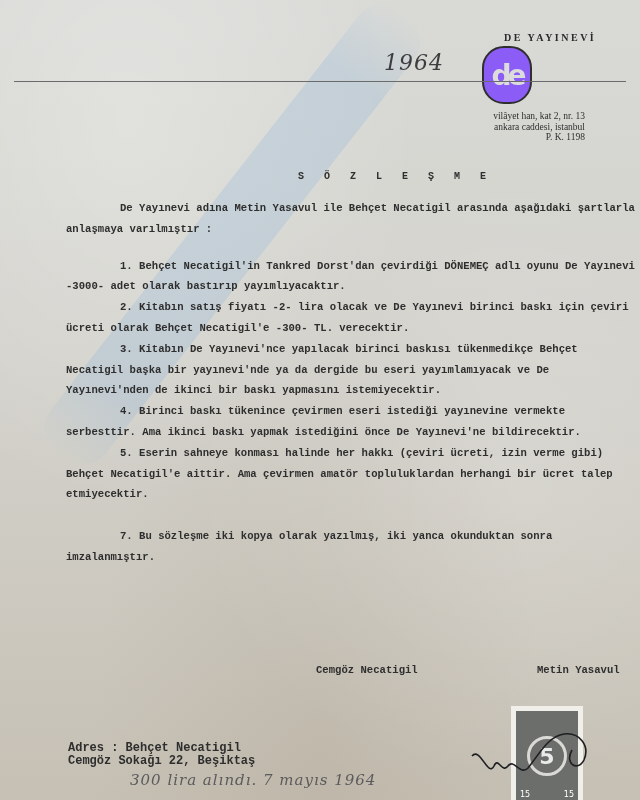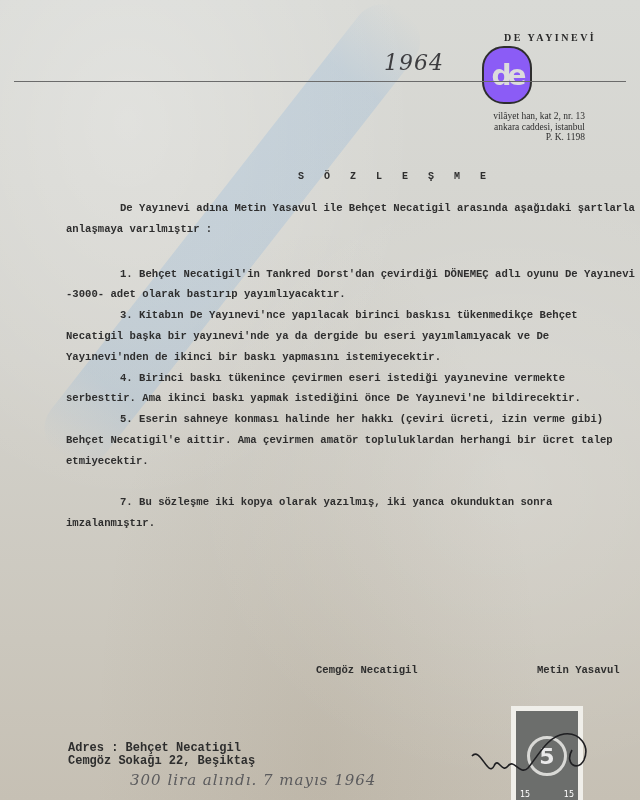--- a/index.html
+++ b/index.html
@@ -84,21 +84,22 @@
     <div>vilâyet han, kat 2, nr. 13</div>
     <div>ankara caddesi, istanbul</div>
     <div>P. K. 1198</div>
   </div>
 </div>
 
 <div class="doc-title">S Ö Z L E Ş M E</div>
 
 <div class="body-text">
   <p class="para"><span style="padding-left:54px"></span><span>De Yayınevi adına Metin Yasavul ile Behçet Necatigil arasında aşağıdaki şartlarla anlaşmaya varılmıştır :</span></p>
-  <p class="para" style="margin-top:24px"><span style="padding-left:54px"></span><span>1. Behçet Necatigil'in Tankred Dorst'dan çevirdiği DÖNEMEÇ adlı oyunu De Yayınevi -3000- adet olarak bastırıp yayımlıyacaktır.</span></p>
+  <p class="para" style="margin-top:16px"><span style="padding-left:54px"></span><span>1. Behçet Necatigil'in Tankred Dorst'dan çevirdiği DÖNEMEÇ adlı oyunu De Yayınevi -3000- adet olarak bastırıp yayımlıyacaktır.</span></p>
+  <p class="para"><span style="padding-left:54px"></span><span>2. Kitabın satış fiyatı -2- lira olacak ve De Yayınevi birinci baskı için çeviri ücreti olarak Behçet Necatigil'e -300- TL. verecektir.</span></p>
   <p class="para"><span style="padding-left:54px"></span><span>3. Kitabın De Yayınevi'nce yapılacak birinci baskısı tükenmedikçe Behçet Necatigil başka bir yayınevi'nde ya da dergide bu eseri yayımlamıyacak ve De Yayınevi'nden de ikinci bir baskı yapmasını istemiyecektir.</span></p>
   <p class="para"><span style="padding-left:54px"></span><span>4. Birinci baskı tükenince çevirmen eseri istediği yayınevine vermekte serbesttir. Ama ikinci baskı yapmak istediğini önce De Yayınevi'ne bildirecektir.</span></p>
   <p class="para"><span style="padding-left:54px"></span><span>5. Eserin sahneye konması halinde her hakkı (çeviri ücreti, izin verme gibi) Behçet Necatigil'e aittir. Ama çevirmen amatör topluluklardan herhangi bir ücret talep etmiyecektir.</span></p>
   <p class="para"><span style="padding-left:54px"></span></p>
   <p class="para"><span style="padding-left:54px"></span><span>7. Bu sözleşme iki kopya olarak yazılmış, iki yanca okunduktan sonra imzalanmıştır.</span></p>
 </div>
 
 <div class="signatures">
   <span class="sig-left">Cemgöz Necatigil</span>
   <span class="sig-right">Metin Yasavul</span>

